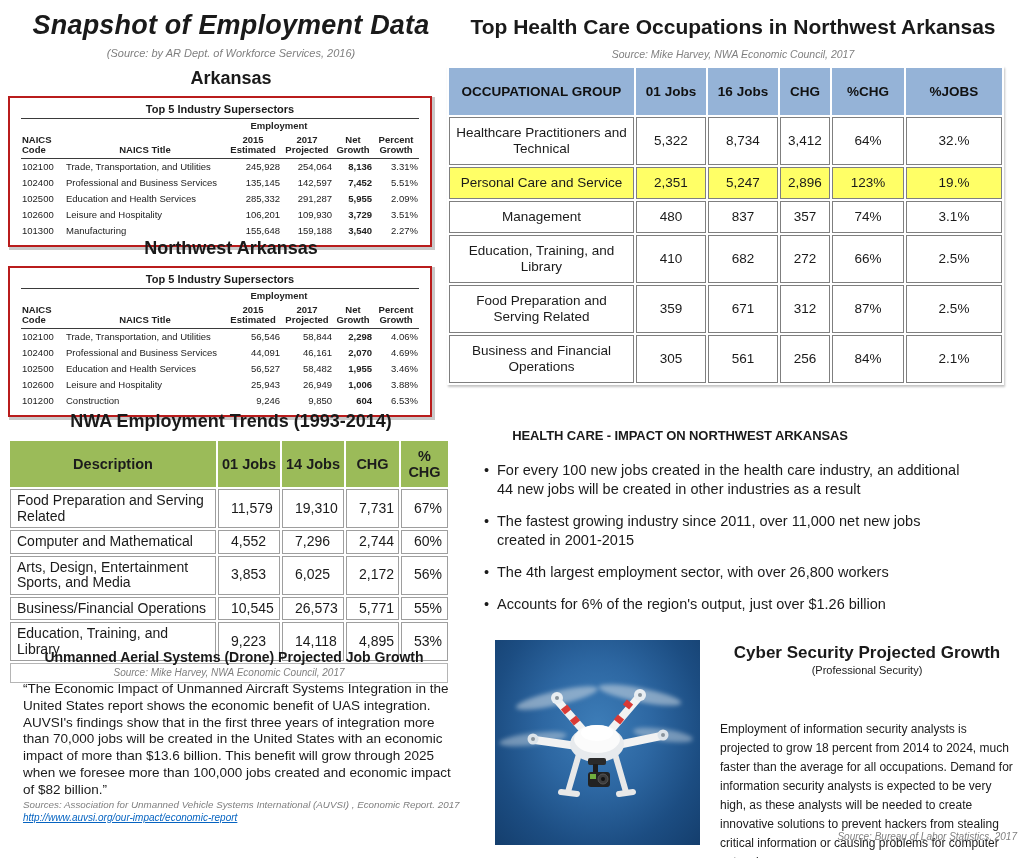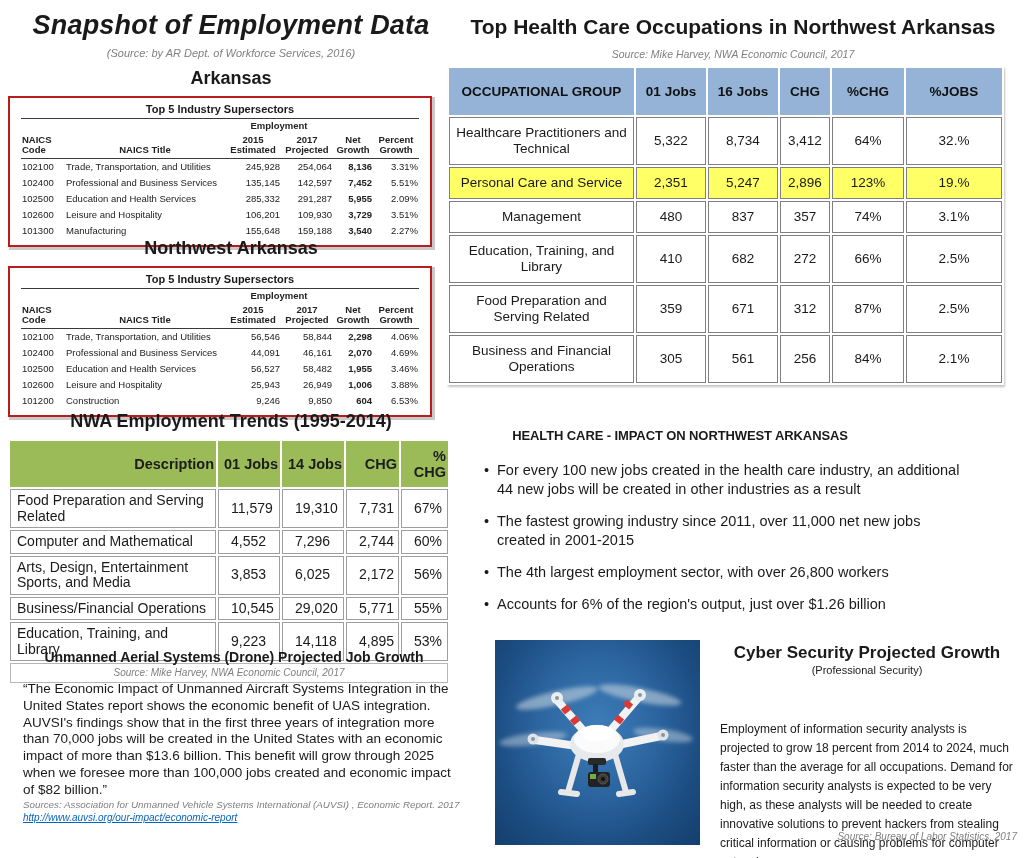--- a/index.html
+++ b/index.html
@@ -28,21 +28,21 @@
   .ss-table th { font-weight:bold; white-space:pre-line; vertical-align:bottom;
     padding:1px 1px 2px; line-height:1.12; }
   .ss-table td { padding:3px 1px 2.5px; line-height:1.1; }
   .al{text-align:left} .ac{text-align:center} .ar{text-align:right}
   .net { font-weight:bold; text-align:right; }
 
   
   .tr-table { border-collapse:separate; border-spacing:2px; table-layout:fixed;
     width:430px; font-size:14px; background:#fff; }
   .tr-table th { background:#9BBB59; font-weight:bold; font-size:14.5px;
-    text-align:right; padding:7px 2px; color:#1c1c1c; }
+    text-align:center; padding:7px 2px; color:#1c1c1c; }
   .tr-table td { border:1px solid #9e9e9e; padding:3px 4px; line-height:15.5px;
     vertical-align:middle; }
   .tr-table td.desc { text-align:left; padding-left:6px; }
   .tr-table td.tnum { text-align:left; padding-left:12px; }
   .tr-table td.tsrc { border:1px solid #b5b5b5; text-align:center;
     font-size:10px; font-style:italic; color:#7f7f7f; padding:1px; }
 
   
   .r-title { left:450px; top:15px; width:566px; text-align:center; white-space:nowrap;
     font-size:21px; font-weight:bold; }
@@ -235,21 +235,21 @@
         <td class="al">Construction</td>
         <td class="ar">9,246</td>
         <td class="ar">9,850</td>
         <td class="net">604</td>
         <td class="ar">6.53%</td>
       </tr>
     </tbody>
   </table>
 </div>
 
-<div class="abs h2" style="top:411px">NWA Employment Trends (1995-2014)</div>
+<div class="abs h2" style="top:411px">NWA Employment Trends (1993-2014)</div>
 
 <table class="abs tr-table" style="left:8px; top:439px">
   <colgroup>
       <col style="width:206px">
       <col style="width:62px">
       <col style="width:62px">
       <col style="width:53px">
       <col style="width:47px">
     </colgroup>
   <tbody>
@@ -277,21 +277,21 @@
   <tr>
     <td class="desc">Arts, Design, Entertainment Sports, and Media</td>
     <td class="tnum">3,853</td>
     <td class="tnum">6,025</td>
     <td class="tnum">2,172</td>
     <td class="tnum">56%</td>
   </tr>
   <tr>
     <td class="desc">Business/Financial Operations</td>
     <td class="tnum">10,545</td>
-    <td class="tnum">29,020</td>
+    <td class="tnum">26,573</td>
     <td class="tnum">5,771</td>
     <td class="tnum">55%</td>
   </tr>
   <tr>
     <td class="desc">Education, Training, and Library</td>
     <td class="tnum">9,223</td>
     <td class="tnum">14,118</td>
     <td class="tnum">4,895</td>
     <td class="tnum">53%</td>
   </tr>

